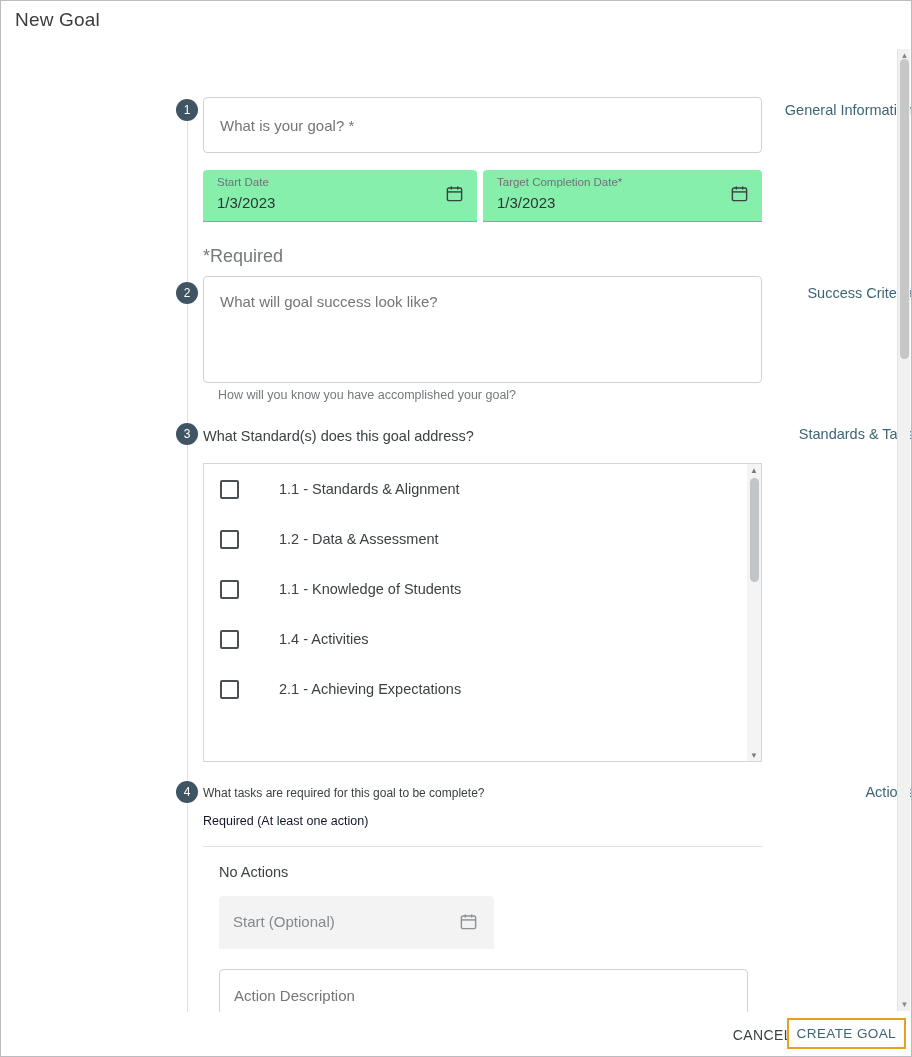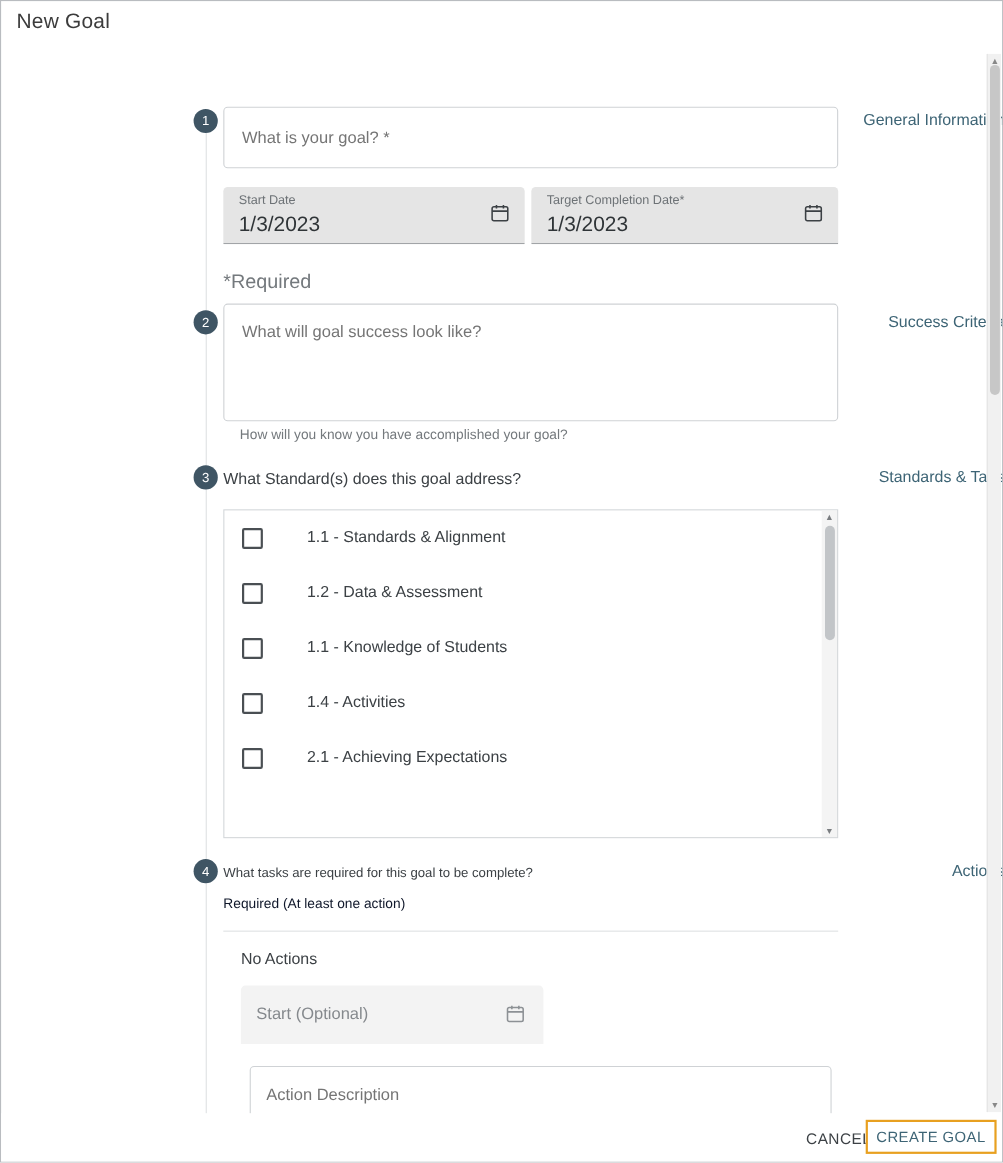--- a/index.html
+++ b/index.html
@@ -102,34 +102,34 @@
     border-radius: 4px;
     background: #fff;
     color: #9b9fa3;
     font-size: 15px;
     padding: 18px 16px;
     font-family: "Liberation Sans", sans-serif;
   }
   .date-field {
     position: absolute;
     height: 52px;
-    background: #e5e5e5;
+    background: #86efac;
     border-bottom: 1px solid #9a9da0;
     border-radius: 4px 4px 0 0;
   }
   .date-field .lbl {
     position: absolute;
     left: 14px; top: 6px;
     font-size: 11.5px;
     color: #6d7276;
   }
   .date-field .val {
     position: absolute;
     left: 14px; top: 24px;
-    font-size: 19px;
+    font-size: 15px;
     color: #2f3437;
   }
   .cal-icon {
     position: absolute;
     right: 13px; top: 14px;
     width: 19px; height: 19px;
   }
   .cal-icon svg { display: block; }
 
   .required-note {
@@ -258,21 +258,20 @@
     position: absolute;
     left: 218px; top: 924px;
     width: 529px; height: 52px;
     border: 1px solid #cfd2d5;
     border-radius: 4px;
     background: #fff;
     padding: 14px 14px;
     font-size: 15px;
     color: #3b82f6;
     font-family: "Liberation Sans", sans-serif;
-    margin-left: 8px;
   }
 
   
   .footer {
     position: absolute;
     left: 0; bottom: 0;
     width: 910px; height: 44px;
     background: #fff;
   }
   .btn-cancel {

